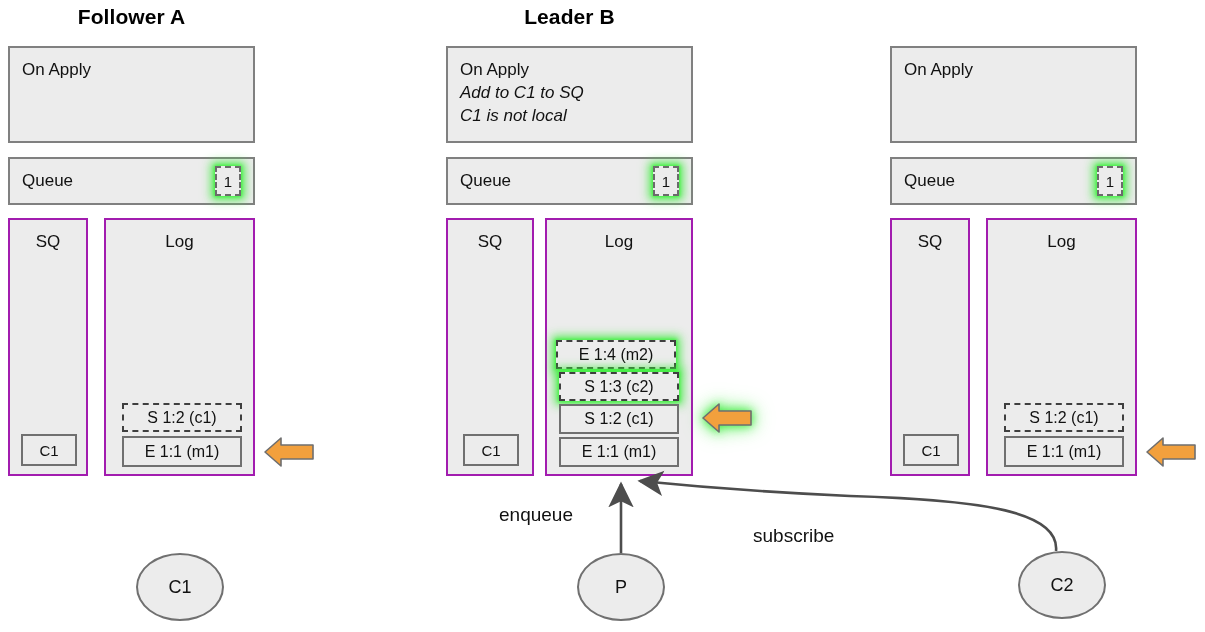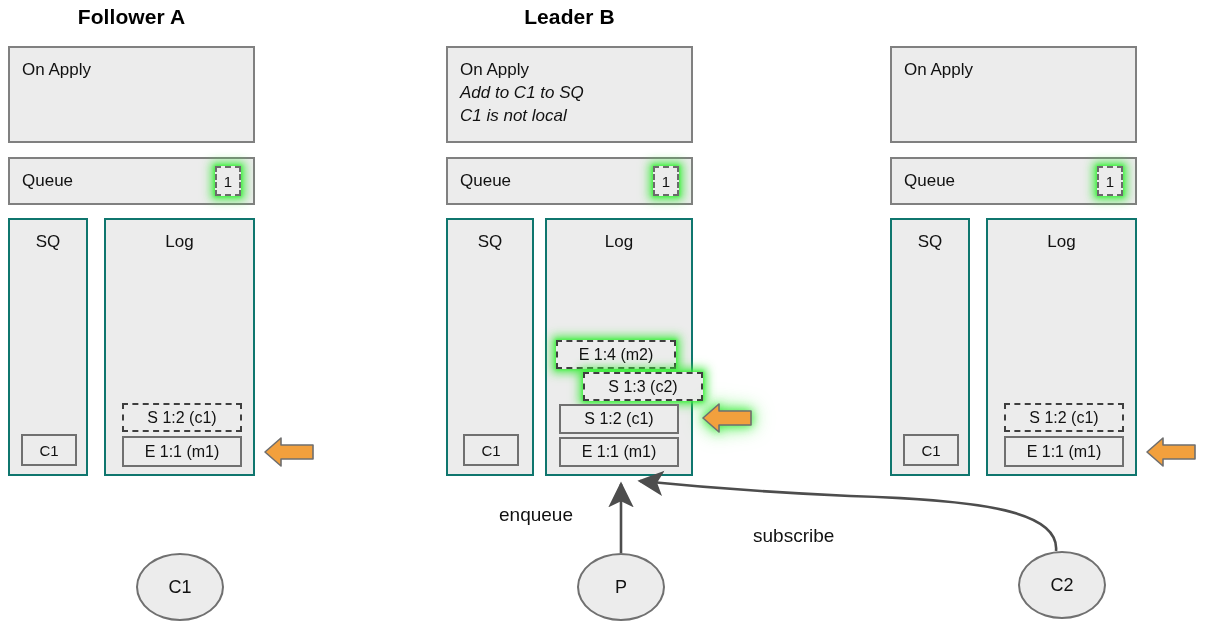--- a/index.html
+++ b/index.html
@@ -50,21 +50,21 @@
     background:#ececec;
     display:flex;align-items:center;justify-content:center;
     font-size:15px;color:#111;
     box-sizing:border-box;
   }
   .glow{
     box-shadow:0 0 9px 4px rgba(60,235,60,.85),0 0 3px 1px rgba(80,255,80,.9);
   }
 
   .sqbox,.logbox{
-    background:#ececec;border:2px solid #0f766e;box-sizing:border-box;
+    background:#ececec;border:2px solid #a21caf;box-sizing:border-box;
     position:absolute;
   }
   .boxhead{
     position:absolute;left:0;right:0;top:12px;
     text-align:center;font-size:17px;color:#111;
   }
 
   
   .entry{
     position:absolute;
@@ -157,21 +157,21 @@
   </div>
 
   <div class="sqbox" style="left:446px;top:218px;width:88px;height:258px;">
     <div class="boxhead">SQ</div>
     <div class="sqitem" style="left:15px;top:214px;width:56px;height:32px;">C1</div>
   </div>
 
   <div class="logbox" style="left:545px;top:218px;width:148px;height:258px;">
     <div class="boxhead">Log</div>
     <div class="entry dashed glow" style="left:9px;top:120px;width:120px;height:29px;">E 1:4 (m2)</div>
-    <div class="entry dashed glow" style="left:12px;top:152px;width:120px;height:29px;margin-left:24px;">S 1:3 (c2)</div>
+    <div class="entry dashed glow" style="left:12px;top:152px;width:120px;height:29px;">S 1:3 (c2)</div>
     <div class="entry solid" style="left:12px;top:184px;width:120px;height:30px;">S 1:2 (c1)</div>
     <div class="entry solid" style="left:12px;top:217px;width:120px;height:30px;">E 1:1 (m1)</div>
   </div>
 
   <div class="oarrow glowing" style="left:701px;top:403px;">
     <svg width="52" height="30" viewBox="0 0 52 30">
       <path d="M50,8 L18,8 L18,1 L2,15 L18,29 L18,22 L50,22 Z" fill="#f2a03d" stroke="#6f6f6f" stroke-width="1.6" stroke-linejoin="round"></path>
     </svg>
   </div>
 

